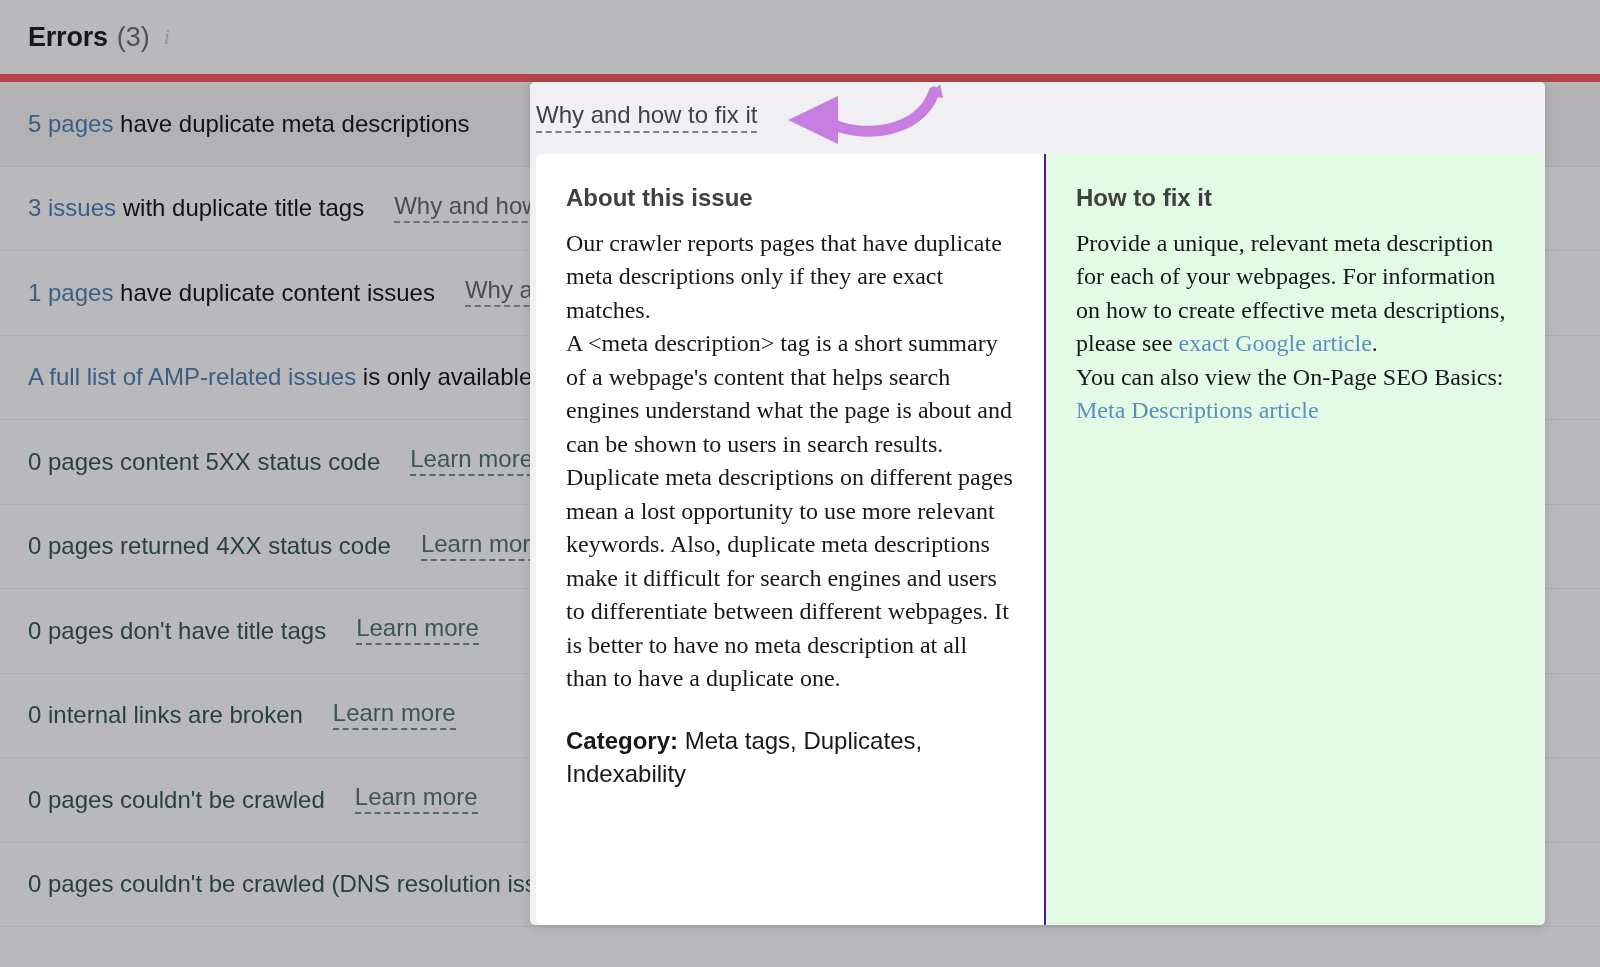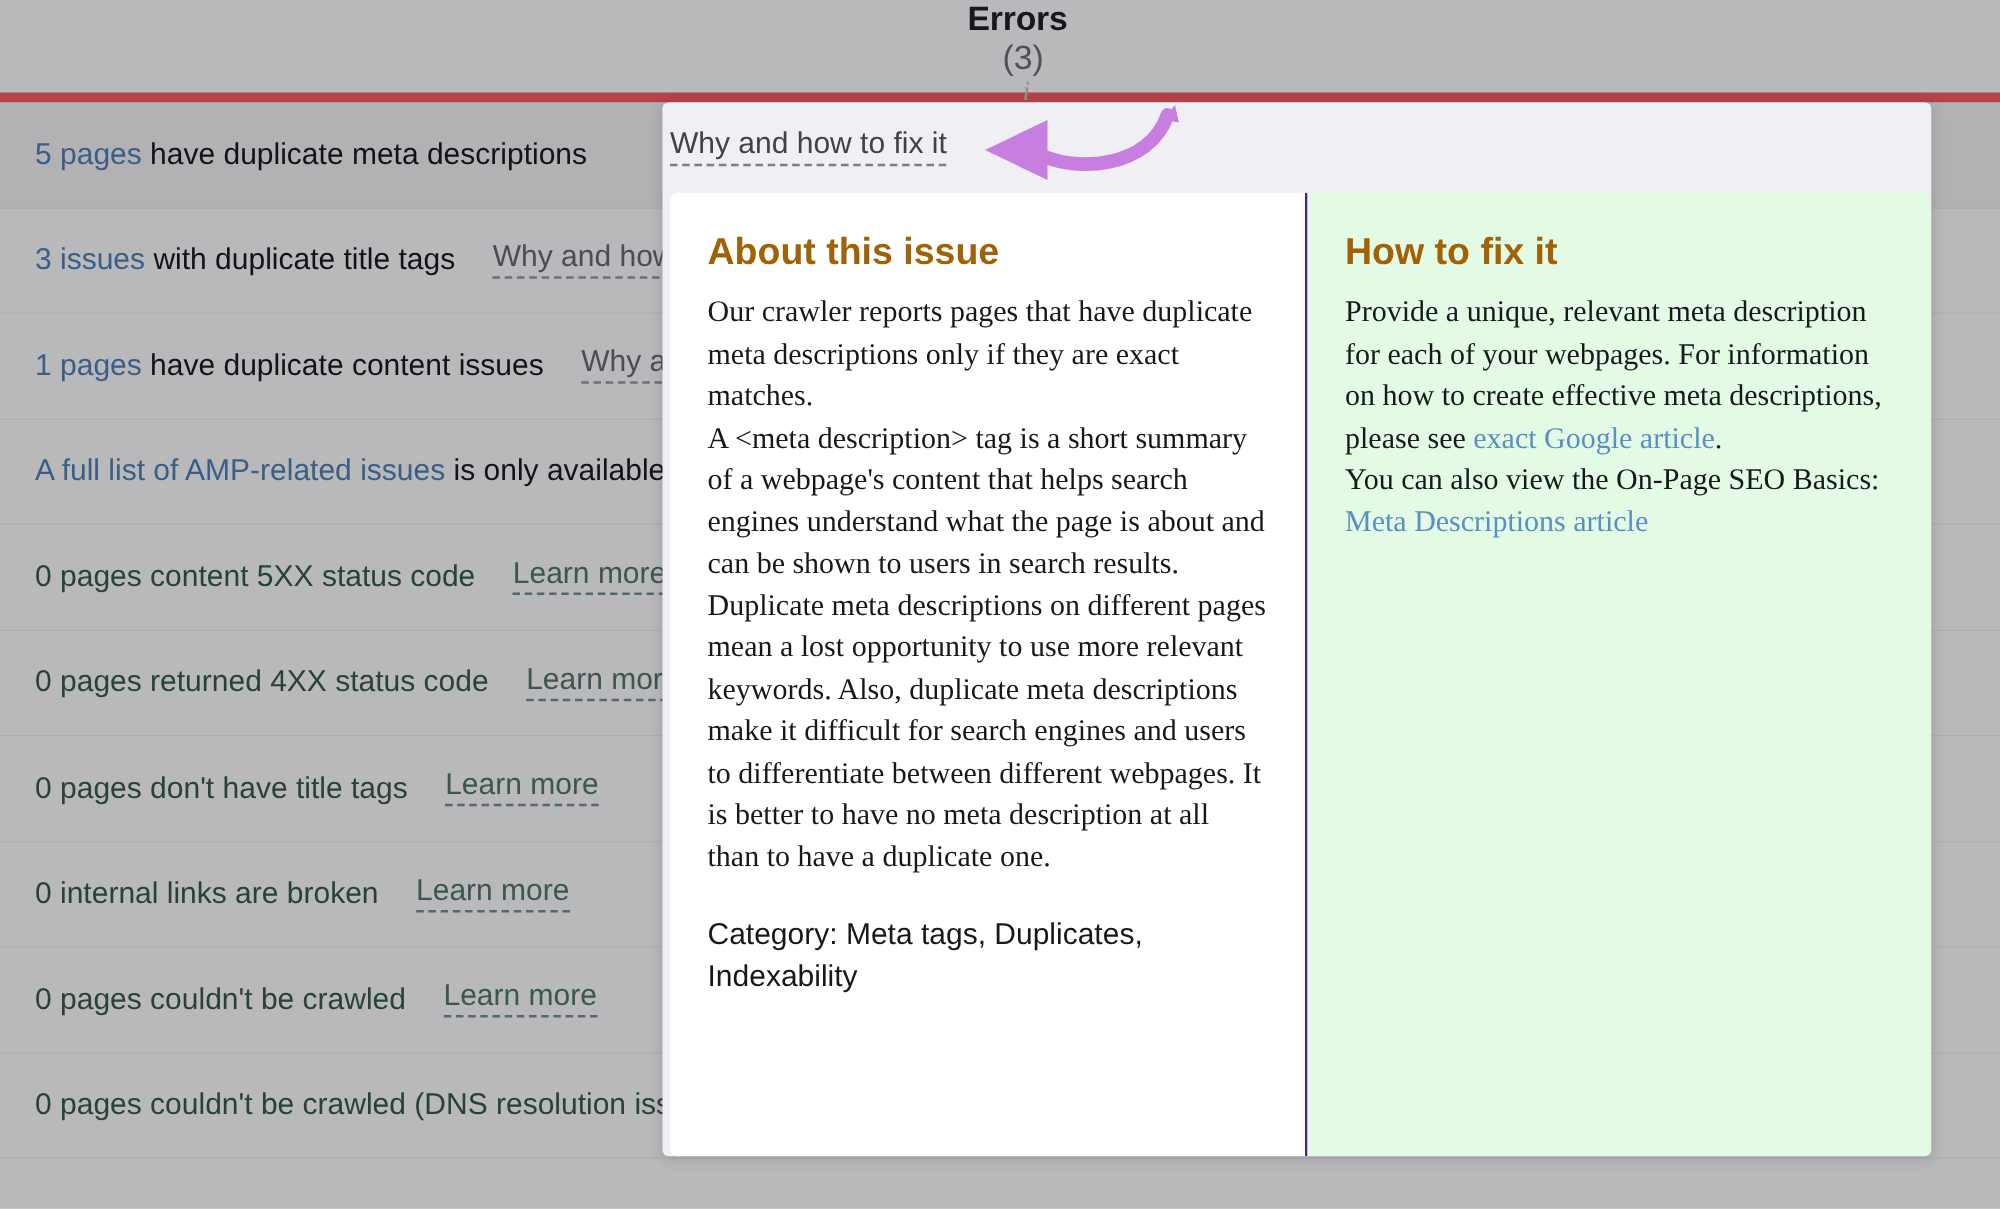--- a/index.html
+++ b/index.html
@@ -16,21 +16,20 @@
   }
 
   
   .panel-header {
     height: 74px;
     background: #b9b9bb;
     display: flex;
     align-items: center;
     padding-left: 28px;
     box-sizing: border-box;
-    flex-direction: column;
   }
   .panel-title {
     font-size: 27px;
     font-weight: bold;
     color: #16181c;
     letter-spacing: -0.2px;
   }
   .panel-count {
     font-size: 27px;
     font-weight: normal;
@@ -146,44 +145,44 @@
     background: #ffffff;
     border-radius: 6px 0 0 6px;
   }
   .pane-fix {
     width: 501px;
     background: #e3fae4;
     border-left: 2px solid #4c1d95;
     border-radius: 0 6px 6px 0;
   }
   .pane-heading {
-    font-size: 30px;
+    font-size: 24px;
     font-weight: bold;
-    color: #a16207;
+    color: #404040;
     margin: 0 0 14px 0;
     line-height: 1.2;
   }
   .pane-par {
     font-size: 24px;
     line-height: 33.5px;
     color: #16181c;
     margin: 0;
     font-family: Liberation Serif, serif;
   }
   .pane-par + .pane-par {
     margin-top: 0;
   }
   .category-block {
     margin-top: 28px;
     font-size: 24px;
     line-height: 33.5px;
     color: #16181c;
   }
   .category-label {
-    font-weight: normal;
+    font-weight: bold;
   }
   .inline-link {
     color: #5a8fc4;
     cursor: pointer;
   }
 
   
   .arrow-annotation {
     position: absolute;
     left: 780px;

